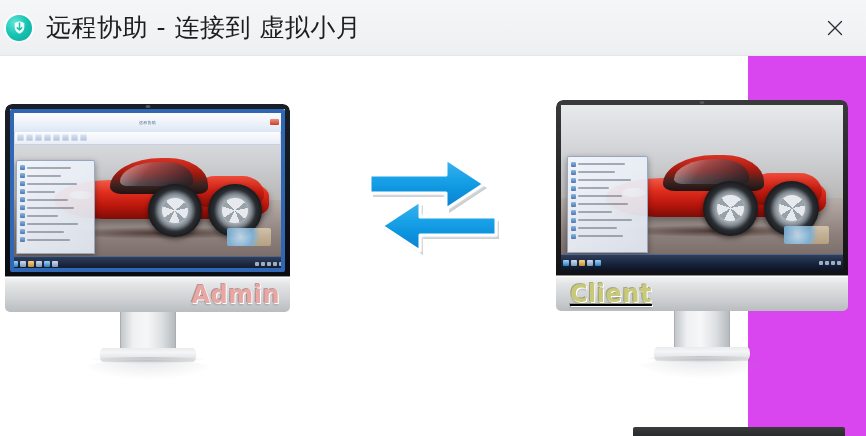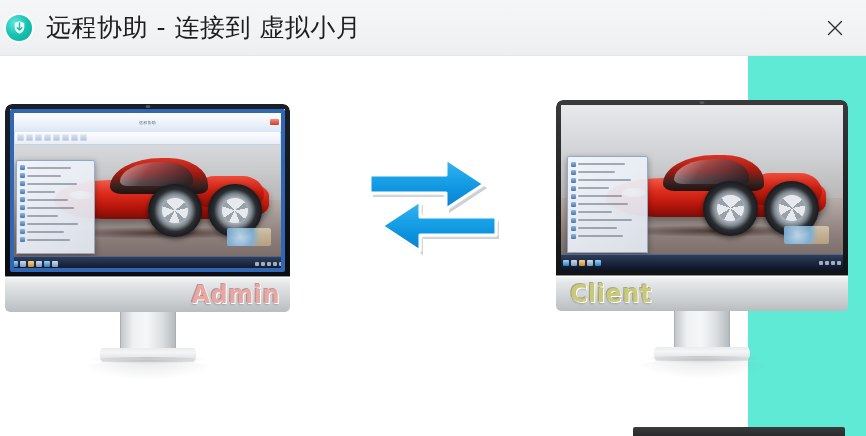--- a/index.html
+++ b/index.html
@@ -9,21 +9,21 @@
     height: 436px;
     overflow: hidden;
     background: #ffffff;
     font-family: "Liberation Sans", "DejaVu Sans", sans-serif;
   }
 
   #app {
     position: relative;
     width: 866px;
     height: 436px;
-    background: #5eead4;
+    background: #d946ef;
     overflow: hidden;
   }
 
   
   .titlebar {
     position: absolute;
     left: 0; top: 0;
     width: 866px; height: 56px;
     background: linear-gradient(to bottom, #f4f6f7 0%, #f0f2f4 70%, #eceef0 100%);
     border-bottom: 1px solid #e4e7ea;
@@ -573,21 +573,21 @@
         <path d="M10 34 L86 34 L86 18 L124 43 L86 68 L86 52 L10 52 Z" transform="translate(3,4)" fill="#9aa1a8" opacity="0.55"></path>
 
         <path d="M10 34 L86 34 L86 18 L124 43 L86 68 L86 52 L10 52 Z" fill="url(#gArrow)" stroke="#ffffff" stroke-width="3" stroke-linejoin="round" filter="url(#fGlow)"></path>
 
         <path d="M136 76 L60 76 L60 60 L22 85 L60 110 L60 94 L136 94 Z" transform="translate(3,4)" fill="#9aa1a8" opacity="0.55"></path>
 
         <path d="M136 76 L60 76 L60 60 L22 85 L60 110 L60 94 L136 94 Z" fill="url(#gArrow)" stroke="#ffffff" stroke-width="3" stroke-linejoin="round" filter="url(#fGlow)"></path>
       </svg>
     </div>
 
-    <div class="monitor mon-right" style="left:556px; top:44px; width:292px;">
+    <div class="monitor mon-right" style="left:556px; top:44px; width:292px;text-decoration:underline;">
       <div class="mon-body">
         <div class="mon-bezel">
           <div class="mon-cam"></div>
           <div class="mon-screen" style="height:166px;">
             <div class="desk">
 
               <div class="car">
                 <div class="car-shadow"></div>
                 <div class="car-body"></div>
                 <div class="car-rear-haunch"></div>

